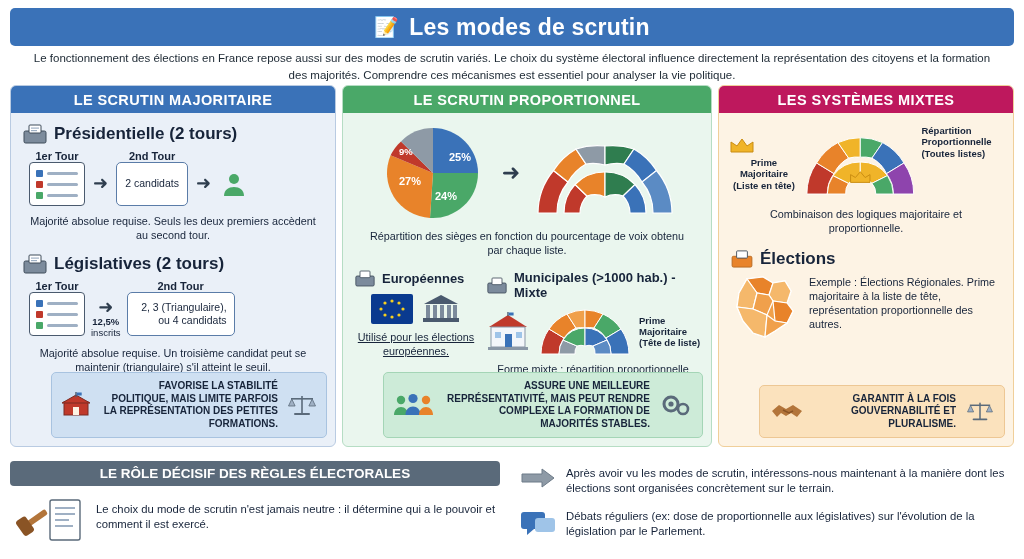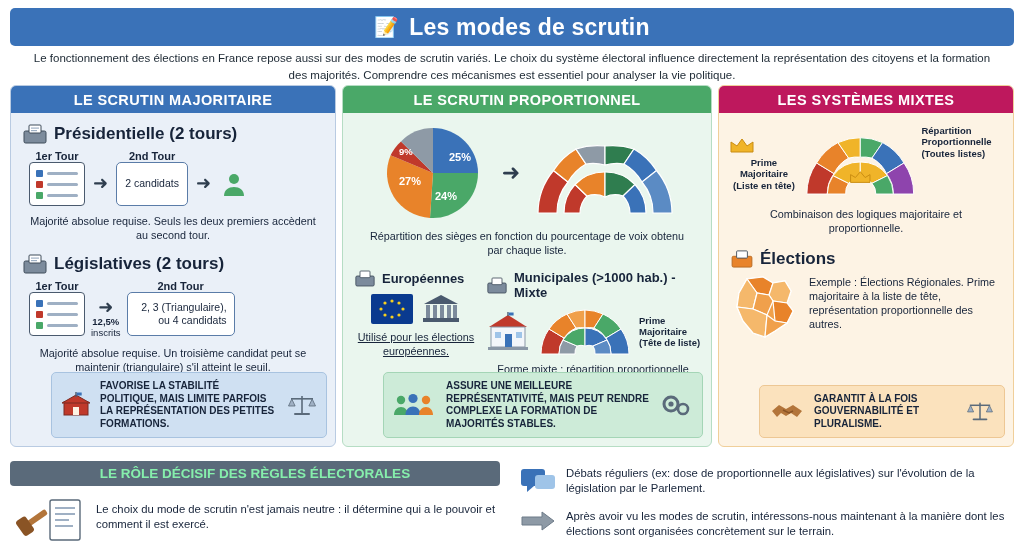--- a/index.html
+++ b/index.html
@@ -70,31 +70,31 @@
   }
 
   .arrow { color: #2f3e4f; font-size: 18px; line-height: 1; }
 
   .caption { font-size: 10.8px; color: #17243a; line-height: 1.3; }
 
   
   .strip {
     position: absolute; left: 8px; right: 8px; bottom: 8px;
     border-radius: 5px; display: flex; align-items: center; gap: 9px;
-    padding: 7px 9px; font-size: 10px; font-weight: bold; text-align: left;
+    padding: 7px 9px; font-size: 10px; font-weight: bold; text-align: right;
     color: #17243a; line-height: 1.25; margin-left: 32px;
   }
   #strip1 { background: #cfe0f2; border: 1px solid #a8c3e0; }
   #strip2 { background: #cbeBd6; background: #cdebd8; border: 1px solid #a4d5b6; }
   #strip3 { background: #fbe2bd; border: 1px solid #edc794; }
 
   
   .bottom-head {
     position: absolute; left: 10px; top: 461px; width: 490px; height: 25px;
-    background: #5a6a7a; border-radius: 4px; color: #86efac; font-weight: bold;
+    background: #5a6a7a; border-radius: 4px; color: #ffffff; font-weight: bold;
     font-size: 13.5px; display: flex; align-items: center; justify-content: center;
   }
   .bottom-left {
     position: absolute; left: 10px; top: 492px; width: 500px; height: 60px;
     display: flex; gap: 10px; align-items: flex-start; padding: 4px 6px;
   }
   .bottom-right { position: absolute; left: 520px; top: 466px; width: 494px; }
   .br-row { display: flex; gap: 10px; align-items: flex-start; margin-bottom: 12px; }
   .br-text { font-size: 11.3px; color: #17243a; line-height: 1.35; }
   svg { display: block; }
@@ -487,31 +487,31 @@
           <rect x="2" y="14" width="12" height="18" rx="3" fill="#8a5425"></rect>
         </g>
       </svg>
     </span>
     <span class="br-text" style="padding-top:6px;">Le choix du mode de scrutin n'est jamais neutre : il détermine qui a le pouvoir et comment il est exercé.</span>
   </div>
 
   <div class="bottom-right">
     <div class="br-row">
       <span>
+        <svg width="36" height="24" viewBox="0 0 36 24">
+          <path d="M2 8 H22 V3 L34 12 L22 21 V16 H2 Z" fill="#8e9aa6" stroke="#6d7a88" stroke-width="1"></path>
+        </svg>
+      </span>
+      <span class="br-text">Après avoir vu les modes de scrutin, intéressons-nous maintenant à la manière dont les élections sont organisées concrètement sur le terrain.</span>
+    </div>
+    <div class="br-row">
+      <span>
         <svg width="36" height="30" viewBox="0 0 36 30">
           <rect x="1" y="3" width="24" height="17" rx="3" fill="#3a72b8"></rect>
           <path d="M7 20 L7 26 L14 20 Z" fill="#3a72b8"></path>
           <rect x="15" y="9" width="20" height="14" rx="3" fill="#9fc4e8"></rect>
         </svg>
       </span>
       <span class="br-text">Débats réguliers (ex: dose de proportionnelle aux législatives) sur l'évolution de la législation par le Parlement.</span>
     </div>
-    <div class="br-row">
-      <span>
-        <svg width="36" height="24" viewBox="0 0 36 24">
-          <path d="M2 8 H22 V3 L34 12 L22 21 V16 H2 Z" fill="#8e9aa6" stroke="#6d7a88" stroke-width="1"></path>
-        </svg>
-      </span>
-      <span class="br-text">Après avoir vu les modes de scrutin, intéressons-nous maintenant à la manière dont les élections sont organisées concrètement sur le terrain.</span>
-    </div>
   </div>
 
 </div>
 
 </body></html>

